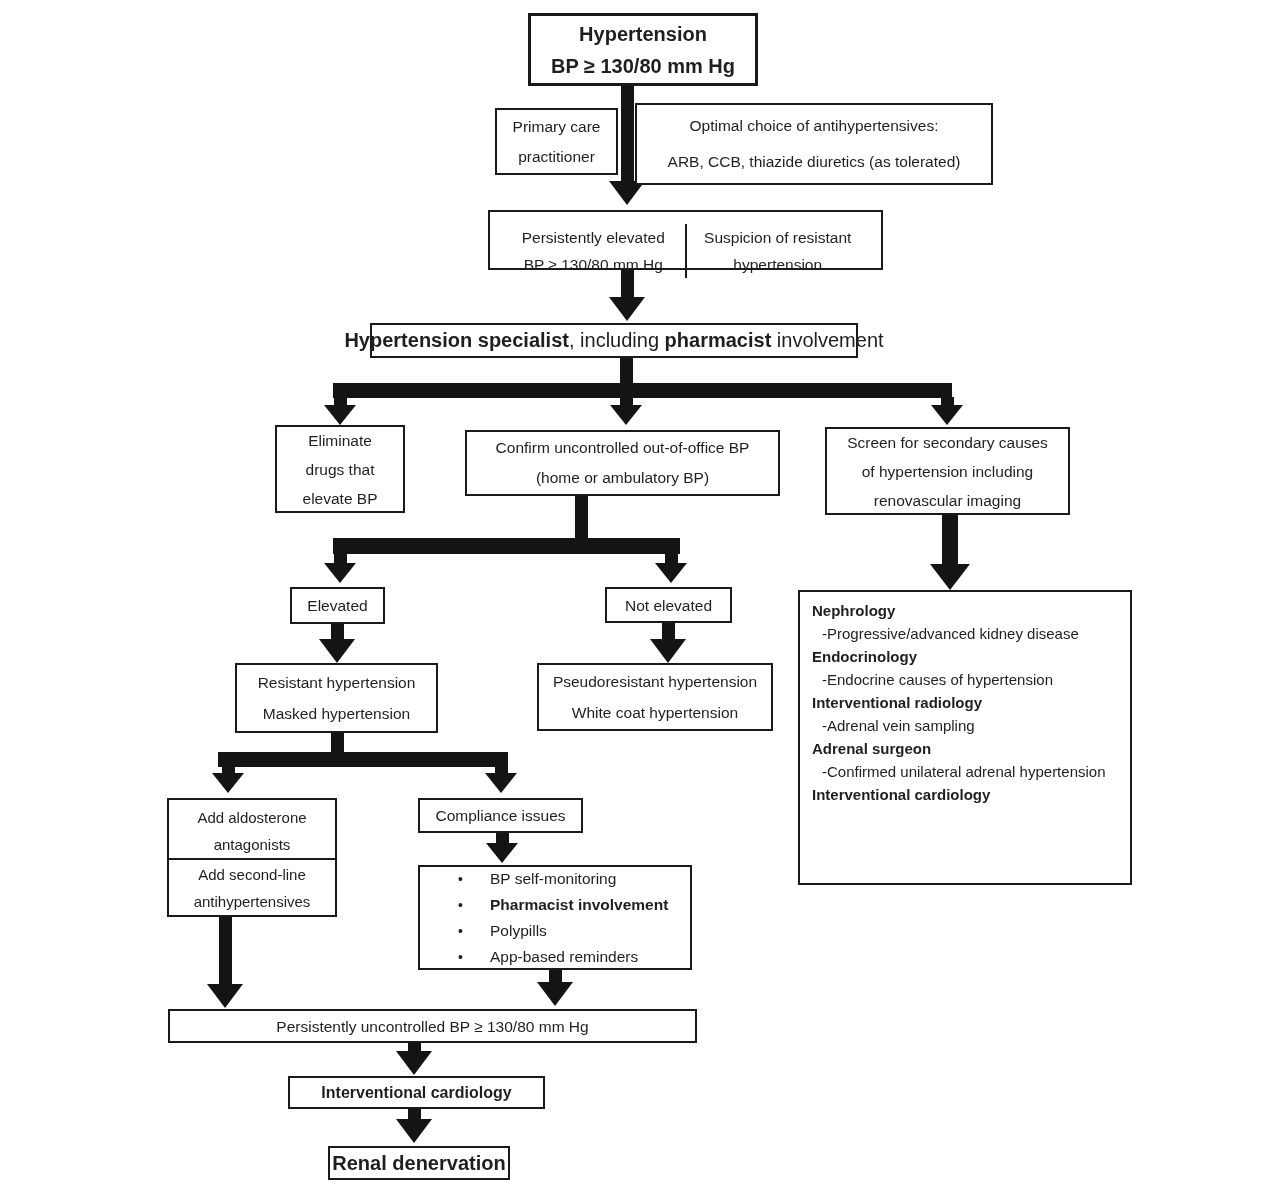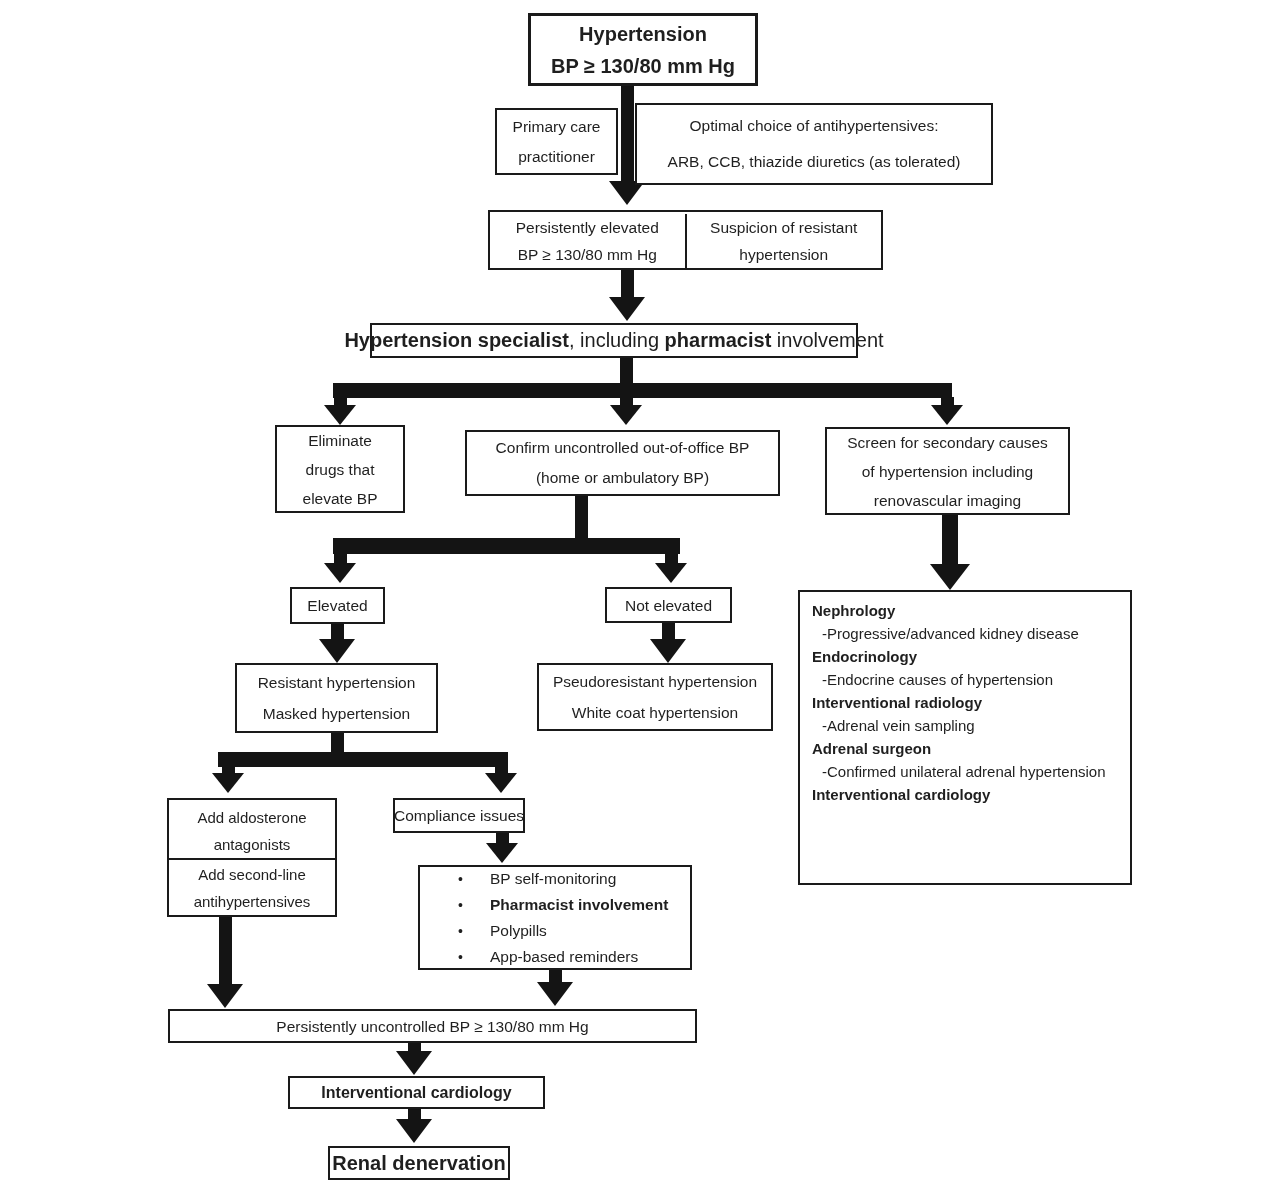--- a/index.html
+++ b/index.html
@@ -19,21 +19,21 @@
   
   .node{
     position:absolute;background:#fff;border:2px solid var(--line);
     display:flex;flex-direction:column;justify-content:center;align-items:center;
     text-align:center;font-size:15.5px;line-height:29px;z-index:2;
   }
   .node .ln{display:block;white-space:nowrap;}
   .bold{font-weight:bold;}
 
   
-  .pair-h{flex-direction:row;padding:0;align-items:flex-end;}
+  .pair-h{flex-direction:row;padding:12px;align-items:flex-start;}
   .pair-h .cell{flex:1;display:flex;flex-direction:column;justify-content:center;align-items:center;}
   .pair-h .cell + .cell{border-left:2px solid var(--line);}
   .pair-v{padding:0;align-items:stretch;}
   .pair-v .cell{display:flex;flex-direction:column;justify-content:flex-end;align-items:center;}
   .pair-v .cell + .cell{border-top:2px solid var(--line);}
 
   
   .vbar,.hbar{position:absolute;background:var(--arrow);z-index:1;}
   .head{position:absolute;width:0;height:0;z-index:1;
     border-left:18px solid transparent;border-right:18px solid transparent;
@@ -218,21 +218,21 @@
     <div class="cell" style="height:58px">
       <span class="ln">Add aldosterone</span>
       <span class="ln">antagonists</span>
     </div>
     <div class="cell" style="flex:1">
       <span class="ln">Add second-line</span>
       <span class="ln">antihypertensives</span>
     </div>
   </div>
 
-  <div class="node" style="left:393px;top:798px;width:132px;height:35px">
+  <div class="node" style="left:418px;top:798px;width:165px;height:35px">
     <span class="ln">Compliance issues</span>
   </div>
 
   <div class="node bullets" style="left:418px;top:865px;width:274px;height:105px">
     <ul>
       <li>
           <span class="dot">•</span>
           <span>BP self-monitoring</span>
         </li>
       <li>

